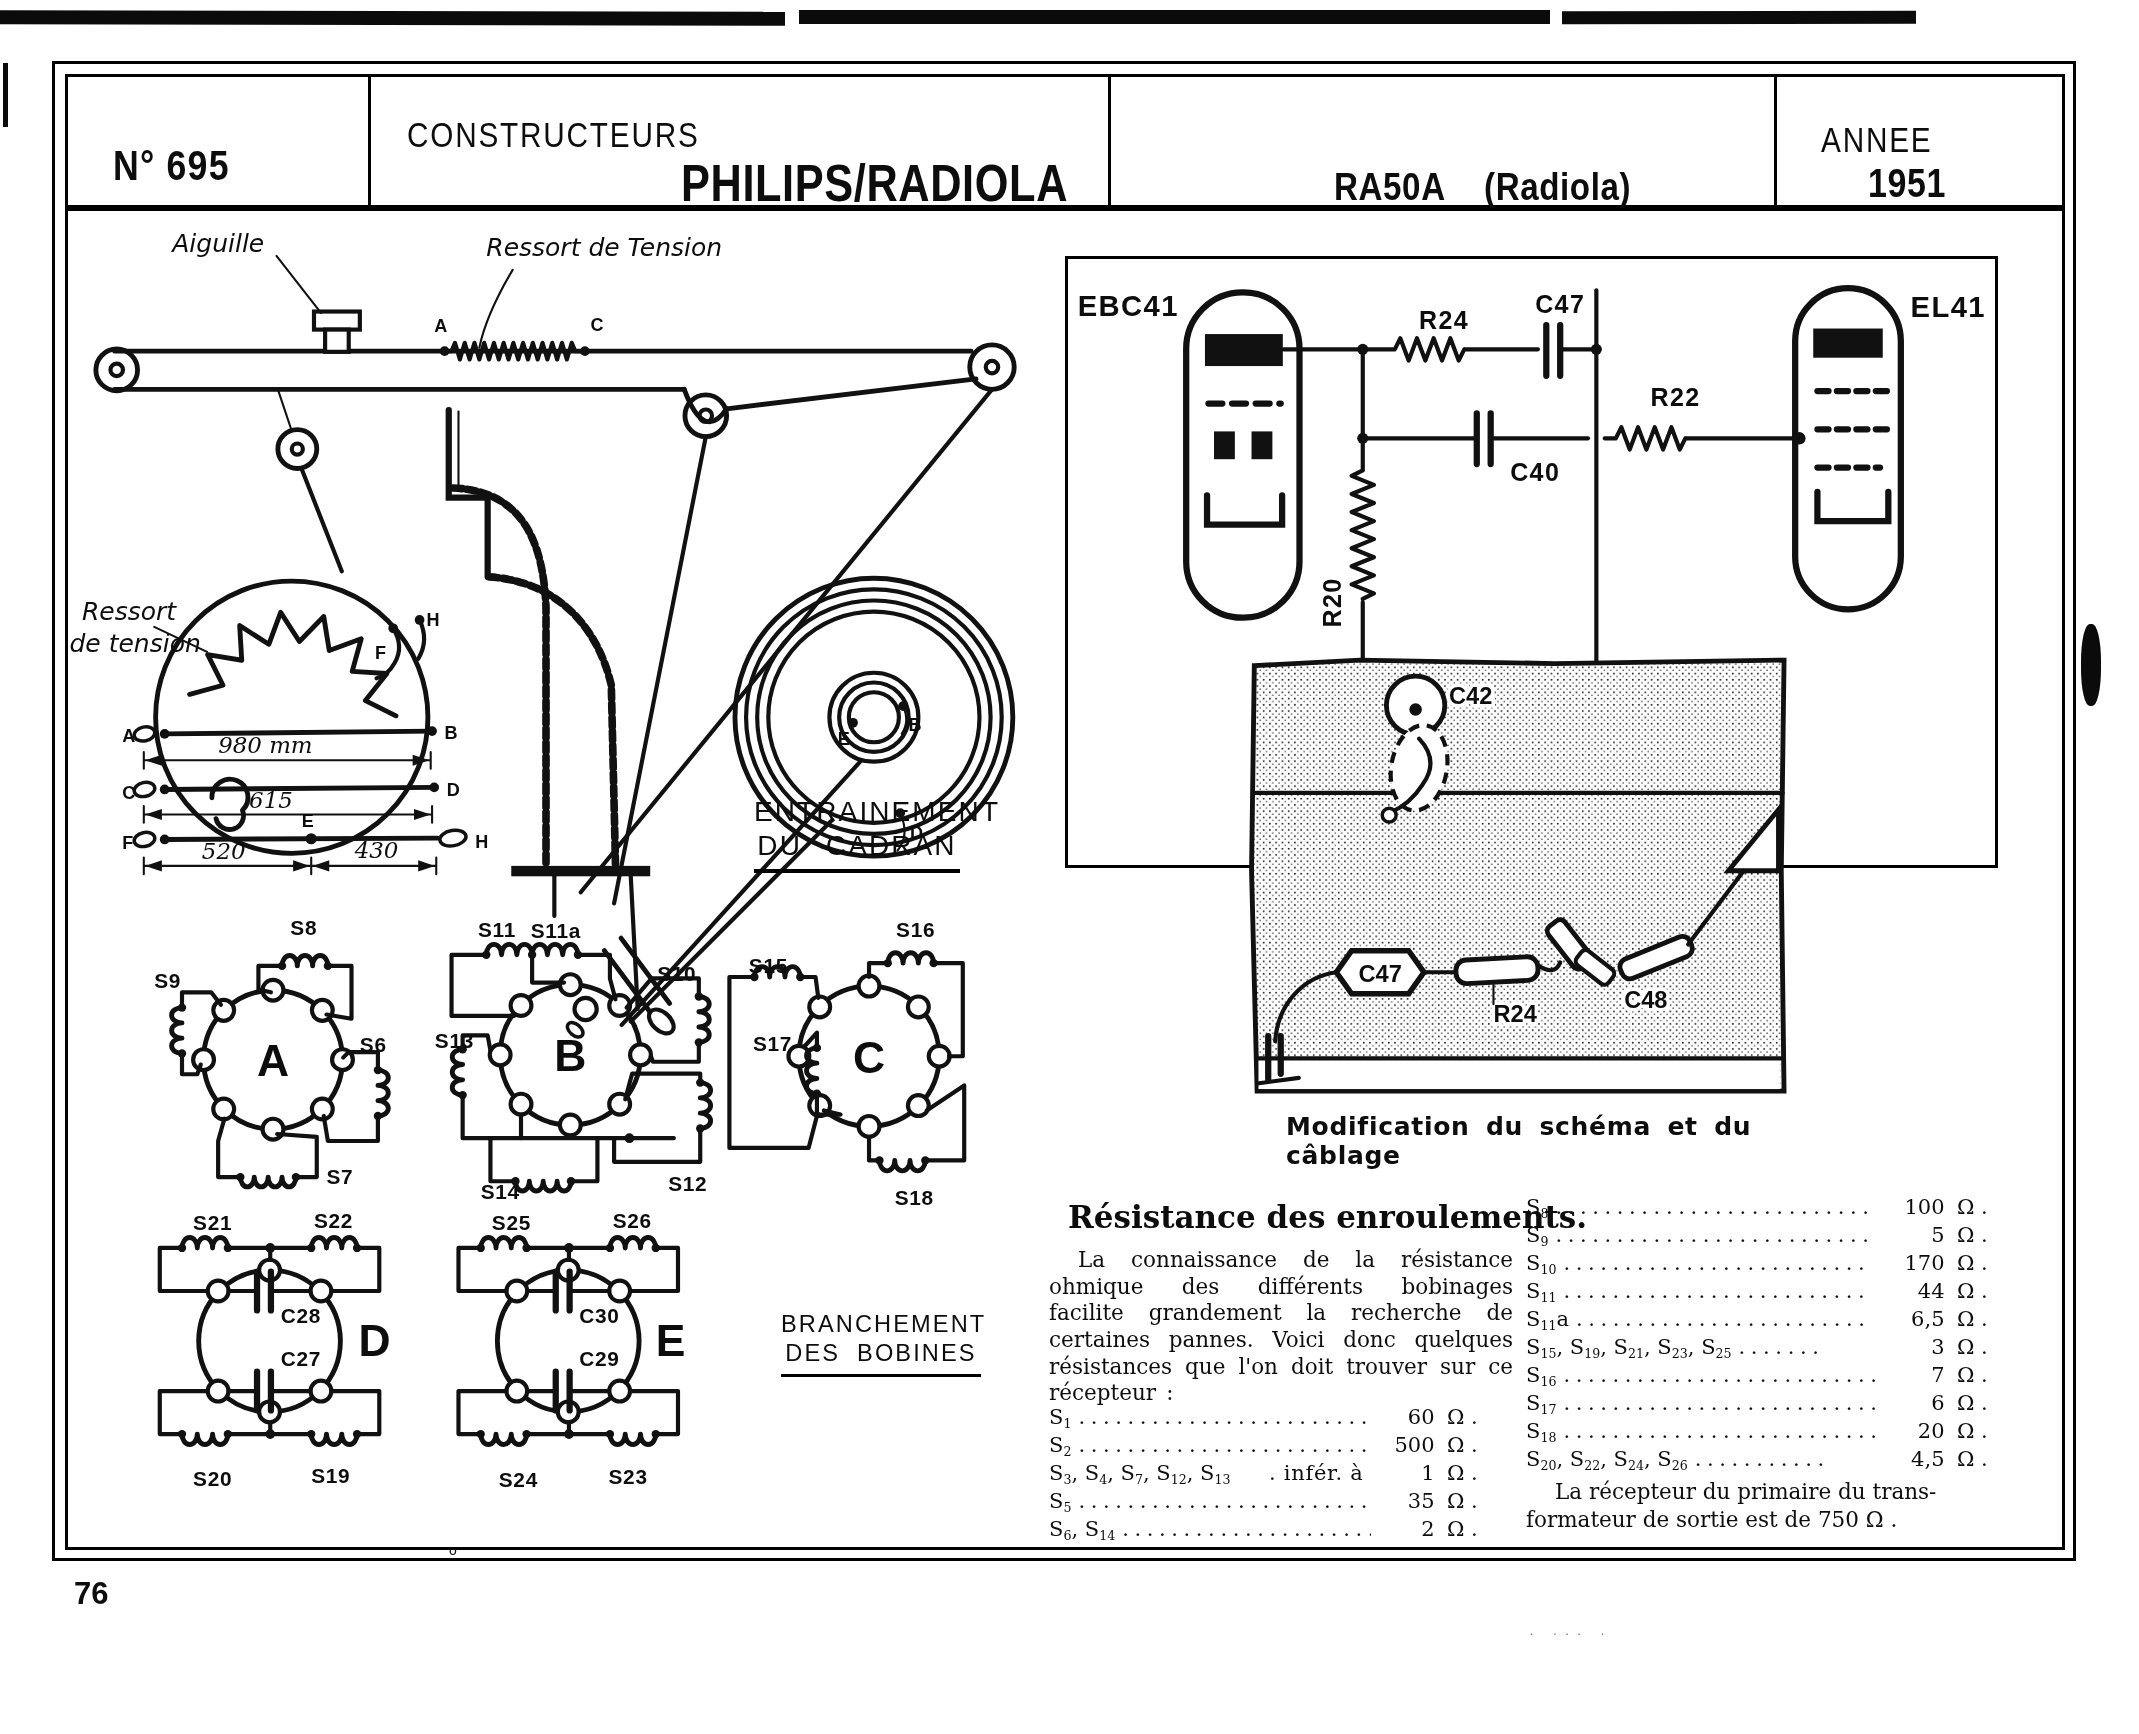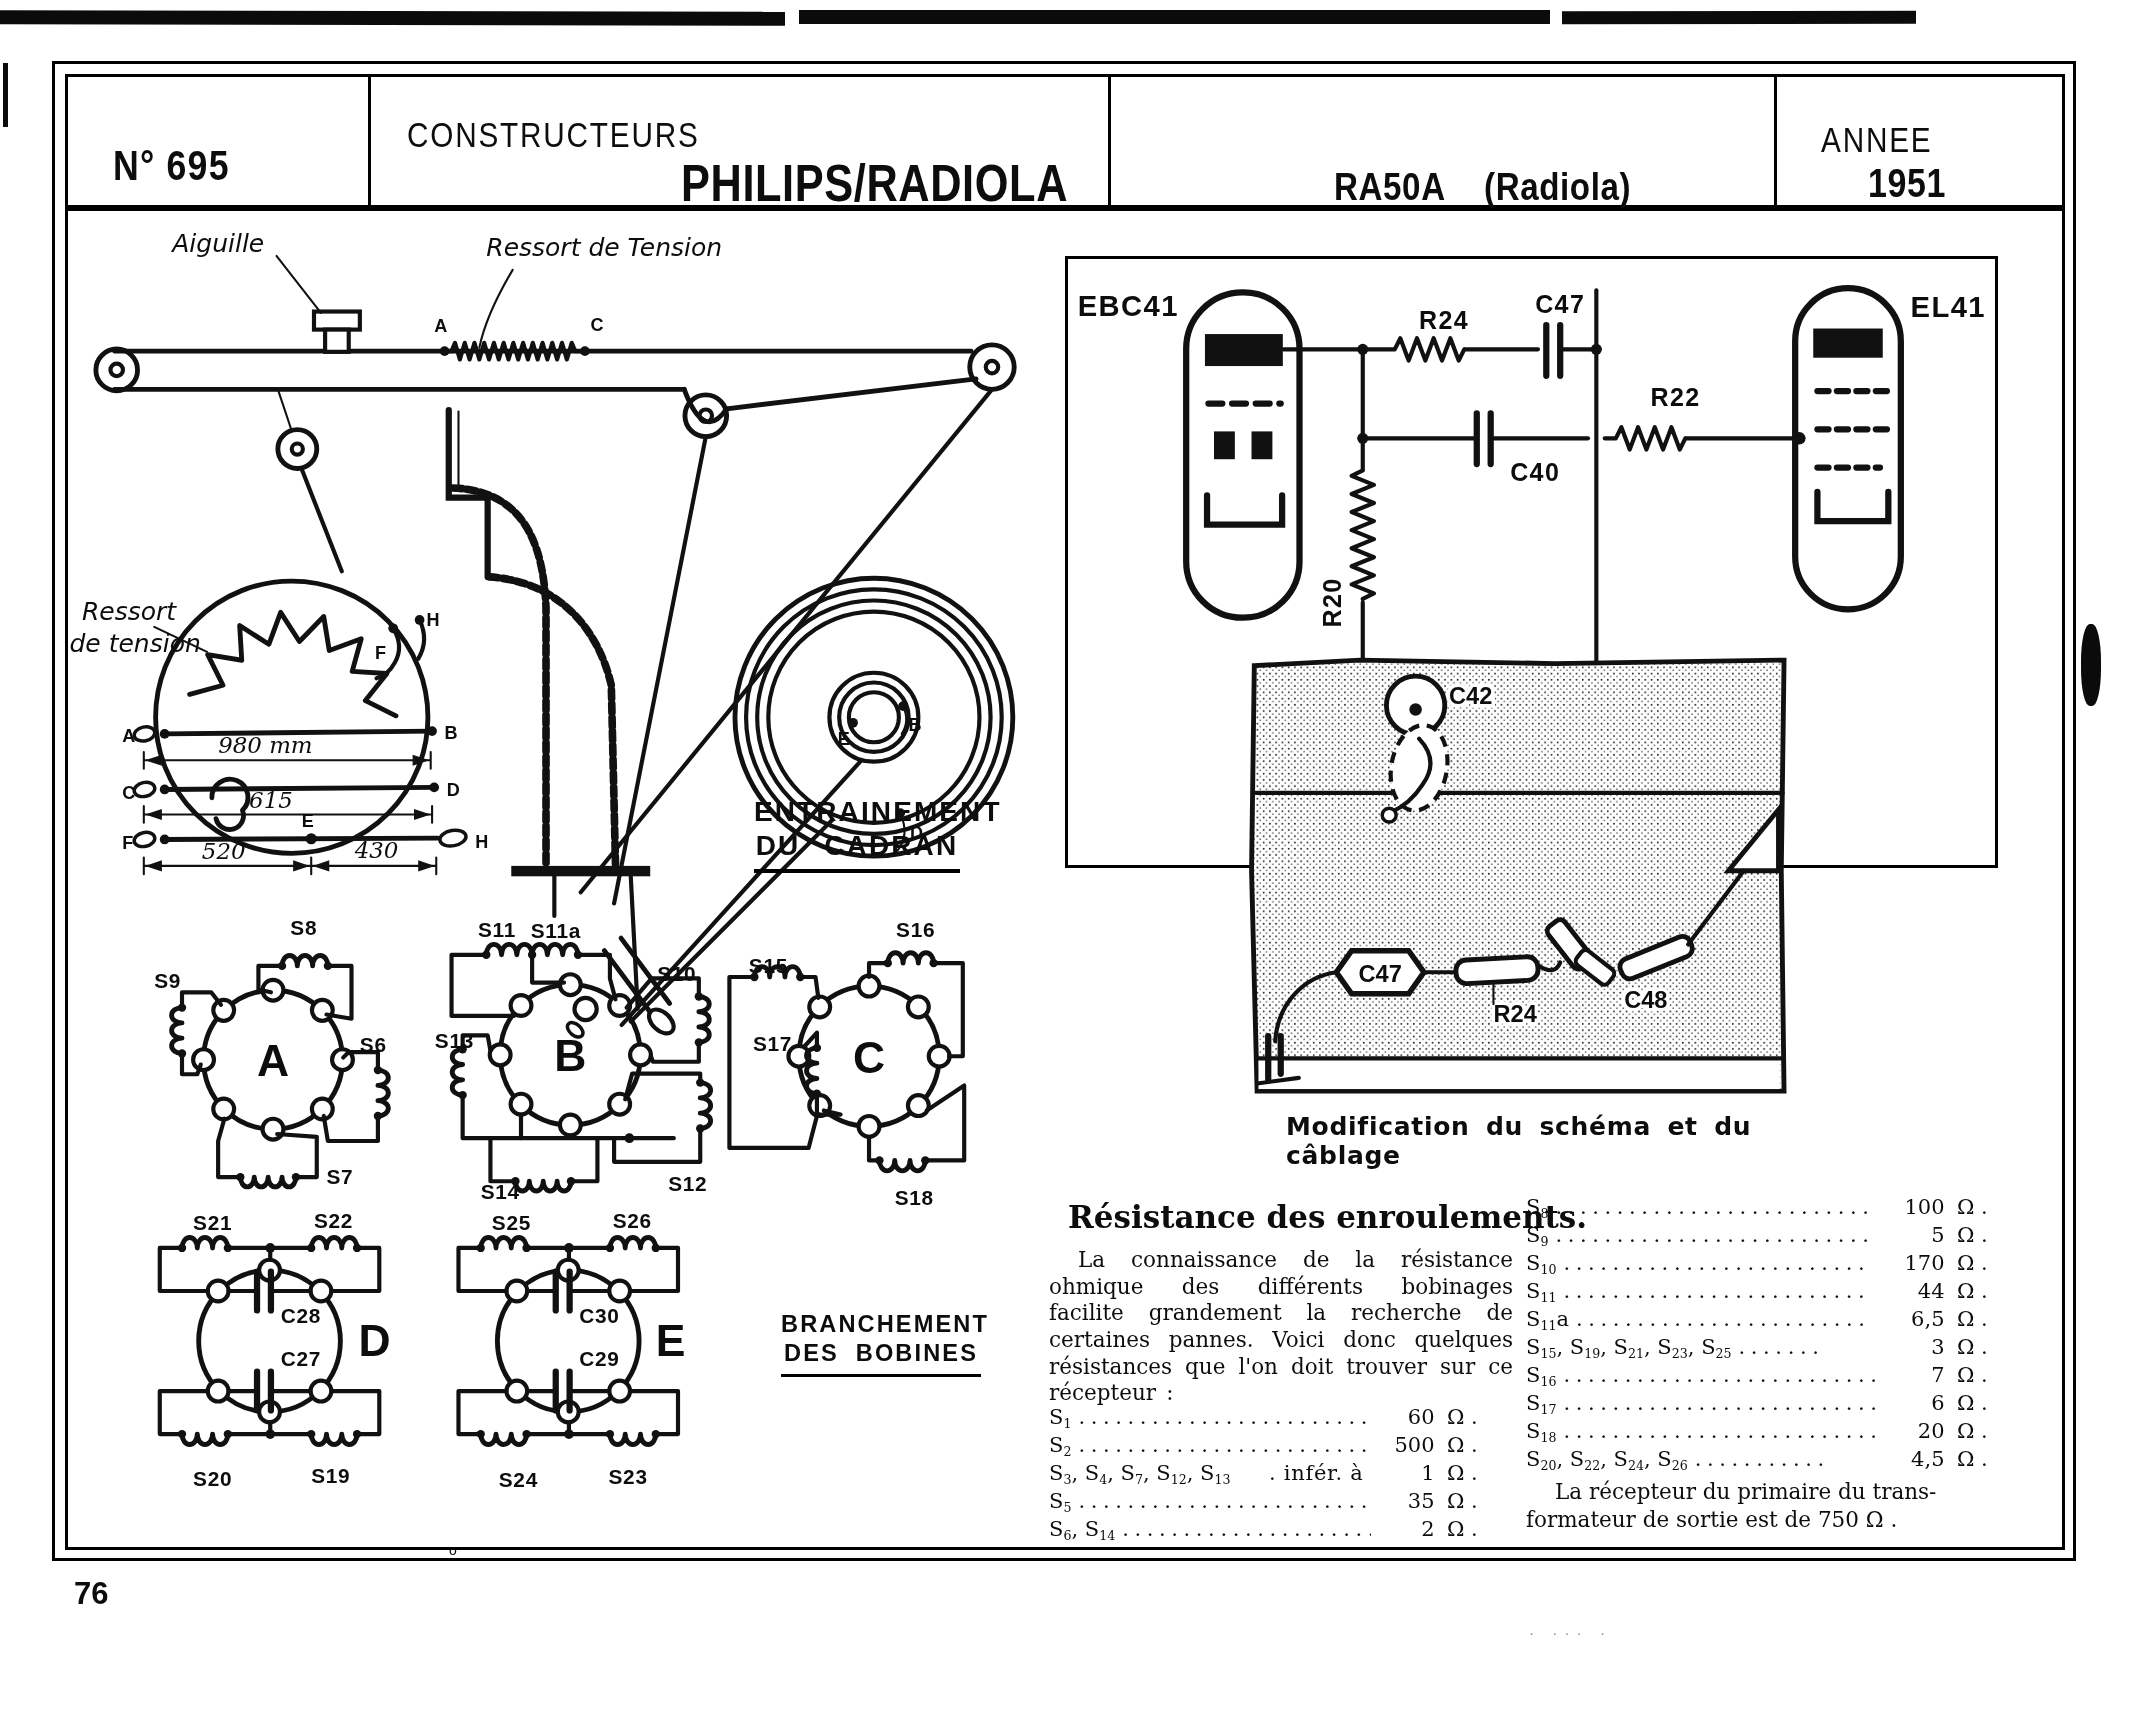--- a/index.html
+++ b/index.html
@@ -13,21 +13,21 @@
   .frame-outer{position:absolute;left:52px;top:61px;width:2024px;height:1500px;border:3.5px solid #000;box-sizing:border-box;}
   .frame-inner{position:absolute;left:65px;top:74px;width:2000px;height:1476px;border:3.5px solid #000;box-sizing:border-box;}
   .hdr-rule{position:absolute;left:68px;top:205px;width:1996px;height:6.3px;background:#000;}
   .vdiv{position:absolute;top:75px;height:131px;width:2.8px;background:#000;}
   
   .cond{display:inline-block;transform:scaleX(.85);transform-origin:0 50%;white-space:nowrap;}
   .h-num{position:absolute;left:113px;top:142px;font-size:42px;font-weight:700;letter-spacing:1.4px;}
   .h-light{font-size:35px;font-weight:400;letter-spacing:2.1px;}
   .h-bold{font-size:39px;font-weight:700;letter-spacing:0.7px;}
   
-  .stencil{font-weight:700;letter-spacing:2.1px;text-align:center;color:#0d0d0d;}
+  .stencil{font-weight:400;letter-spacing:2.1px;text-align:center;color:#0d0d0d;}
   .stencil .l2{margin-top:2px;}
   
   .schem-box{position:absolute;left:1065px;top:256px;width:933px;height:612px;border:3.5px solid #000;box-sizing:border-box;background:#fff;}
   .caption{position:absolute;left:1286px;top:1112px;width:514px;font-family:"DejaVu Sans",sans-serif;
            font-weight:700;font-size:25px;letter-spacing:0.7px;word-spacing:7px;}
   
   .serif{font-family:"DejaVu Serif","Liberation Serif",serif;}
   .w-head{position:absolute;left:1068px;top:1199px;font-size:31px;font-weight:700;}
   .w-intro{position:absolute;left:1049px;top:1247px;width:464px;font-size:21.5px;line-height:1.24;
            text-align:justify;text-indent:29px;word-spacing:3.5px;}

